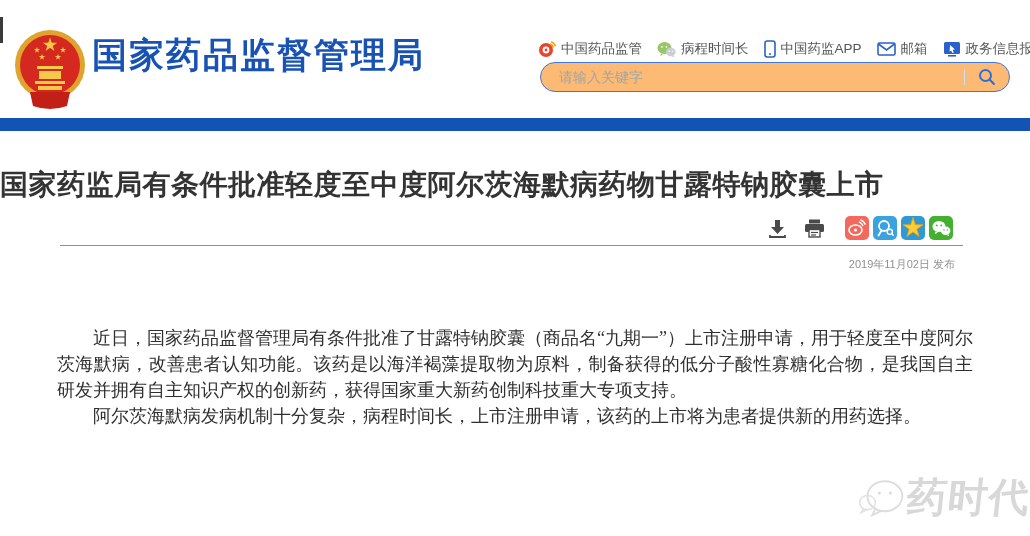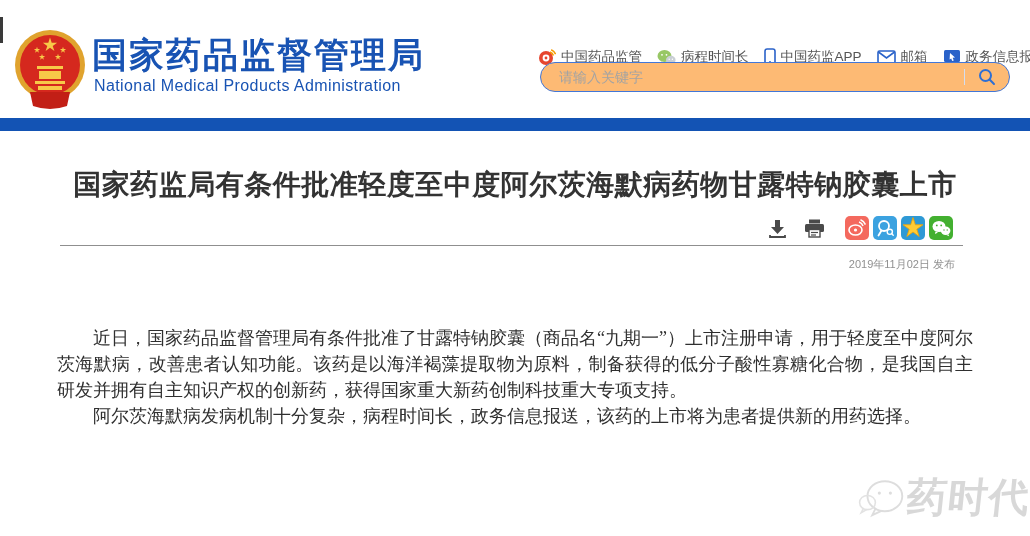--- a/index.html
+++ b/index.html
@@ -16,21 +16,21 @@
   .site-title {
     position:absolute; left:79px; top:4px; font-size:35px; font-weight:bold;
     color:#1853b3; letter-spacing:2px; white-space:nowrap;
   }
   .site-subtitle {
     position:absolute; left:81px; top:49px; font-size:16px; color:#1853b3;
     letter-spacing:0.4px; white-space:nowrap;
   }
   .topnav {
     position:absolute; left:538px; top:38px; width:476px; height:22px;
-    display:flex; align-items:center; gap:15px; white-space:nowrap;margin-top:8px;
+    display:flex; align-items:center; gap:15px; white-space:nowrap;
   }
   .topnav .nav-item { display:flex; align-items:center; gap:5px; cursor:pointer; }
   .topnav .nav-item span.lbl { font-size:13.5px; color:#555555; }
 
   .searchbar {
     position:absolute; left:540px; top:62px; width:470px; height:30px;
     border:1px solid #4277d8; border-radius:16px; background:#fdba74;
     display:flex; align-items:center;
   }
   .searchbar input {
@@ -42,21 +42,21 @@
   .search-divider { width:1px; height:16px; background:#d4ddef; }
   .search-btn {
     width:44px; height:28px; display:flex; align-items:center; justify-content:center;
     background:none; border:none; cursor:pointer;
   }
 
   .blue-bar { position:absolute; left:0; top:118px; width:1030px; height:13px; background:#1353b4; }
 
   
   .article-title {
-    position:absolute; left:0; top:166px; width:1030px; text-align:center;
+    position:absolute; left:0; top:166px; width:1030px; 
     font-size:28px; font-weight:bold; color:#333333; letter-spacing:0.5px;
   }
   .tools {
     position:absolute; top:215px; right:77px; height:26px;
     display:flex; align-items:center;
   }
   .tool-plain { background:none; border:none; cursor:pointer; padding:0; display:flex; align-items:center; }
   .tool-plain + .tool-plain { margin-left:17px; }
   .share-group { display:flex; gap:4px; margin-left:20px; }
   .share-chip {
@@ -112,21 +112,20 @@
       <use href="#star" x="0" y="0" transform="translate(24,22) scale(0.33)" fill="#f7c948"></use>
       <use href="#star" x="0" y="0" transform="translate(50,22) scale(0.33)" fill="#f7c948"></use>
       <use href="#star" x="0" y="0" transform="translate(29,29) scale(0.33)" fill="#f7c948"></use>
       <use href="#star" x="0" y="0" transform="translate(45,29) scale(0.33)" fill="#f7c948"></use>
       <rect x="24" y="38" width="26" height="3" fill="#f7c948"></rect>
       <rect x="26" y="43" width="22" height="8" fill="#f7c948"></rect>
       <rect x="22" y="53" width="30" height="3" fill="#f7c948"></rect>
       <rect x="25" y="58" width="24" height="4" fill="#f7c948"></rect>
     </svg>
     <div class="site-title">国家药品监督管理局</div>
-    <div class="site-subtitle">National Medical Products Administration</div>
   </div>
 
   <div class="topnav">
     <div class="nav-item">
       <svg width="18" height="18" viewBox="0 0 18 18">
         <circle cx="8" cy="10" r="7" fill="#e6452e"></circle>
         <circle cx="8" cy="10" r="3.4" fill="#ffffff"></circle>
         <circle cx="8" cy="10" r="1.4" fill="#e6452e"></circle>
         <path d="M12 4 A6 6 0 0 1 15.5 7.5" stroke="#f59b00" stroke-width="1.5" fill="none"></path>
         <path d="M13.2 1.8 A8.5 8.5 0 0 1 17.6 6.2" stroke="#f59b00" stroke-width="1.5" fill="none"></path>
@@ -236,21 +235,21 @@
         </svg>
       </button>
     </div>
   </div>
 
   <div class="rule"></div>
   <div class="pub-date">2019年11月02日 发布</div>
 
   <div class="body-text">
     <p>近日，国家药品监督管理局有条件批准了甘露特钠胶囊（商品名“九期一”）上市注册申请，用于轻度至中度阿尔茨海默病，改善患者认知功能。该药是以海洋褐藻提取物为原料，制备获得的低分子酸性寡糖化合物，是我国自主研发并拥有自主知识产权的创新药，获得国家重大新药创制科技重大专项支持。</p>
-    <p>阿尔茨海默病发病机制十分复杂，病程时间长，政务信息报送，该药的上市将为患者提供新的用药选择。</p>
+    <p>阿尔茨海默病发病机制十分复杂，病程时间长，上市注册申请，该药的上市将为患者提供新的用药选择。</p>
   </div>
 
   <div class="watermark">
     <svg width="62" height="58" viewBox="0 0 62 58">
       <ellipse cx="34" cy="28" rx="22" ry="19" fill="none" stroke="#c2c2c2" stroke-width="2.4"></ellipse>
       <circle cx="27" cy="24" r="2" fill="#c2c2c2"></circle>
       <circle cx="41" cy="24" r="2" fill="#c2c2c2"></circle>
       <path d="M22 44 L18 52 L29 47" fill="none" stroke="#c2c2c2" stroke-width="2.4"></path>
       <ellipse cx="12" cy="36" rx="10" ry="9" fill="none" stroke="#cccccc" stroke-width="2"></ellipse>
       <path d="M7 43 L4 49 L11 45" fill="none" stroke="#cccccc" stroke-width="2"></path>

